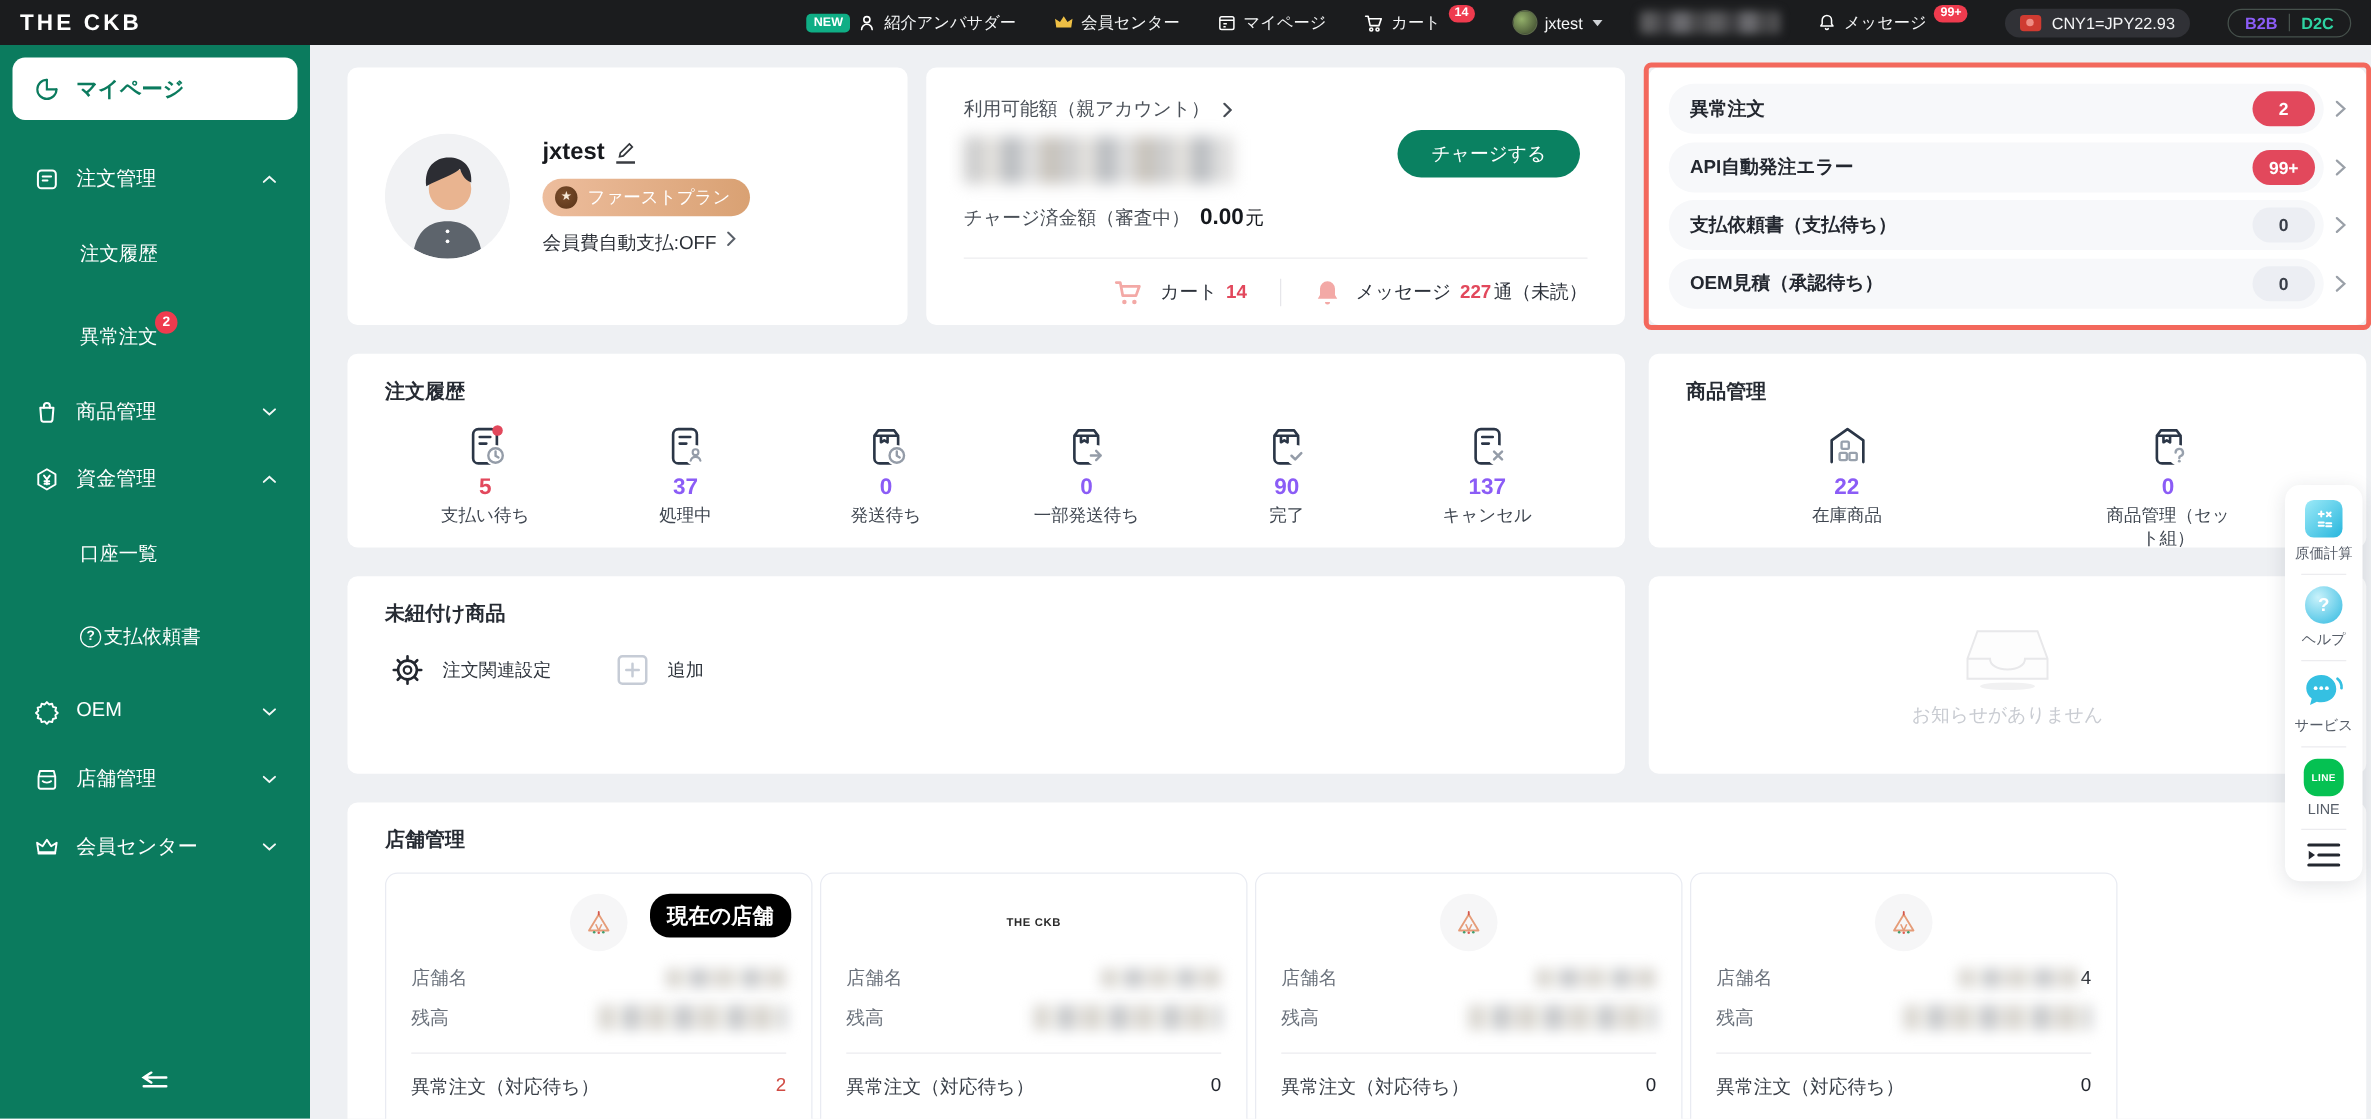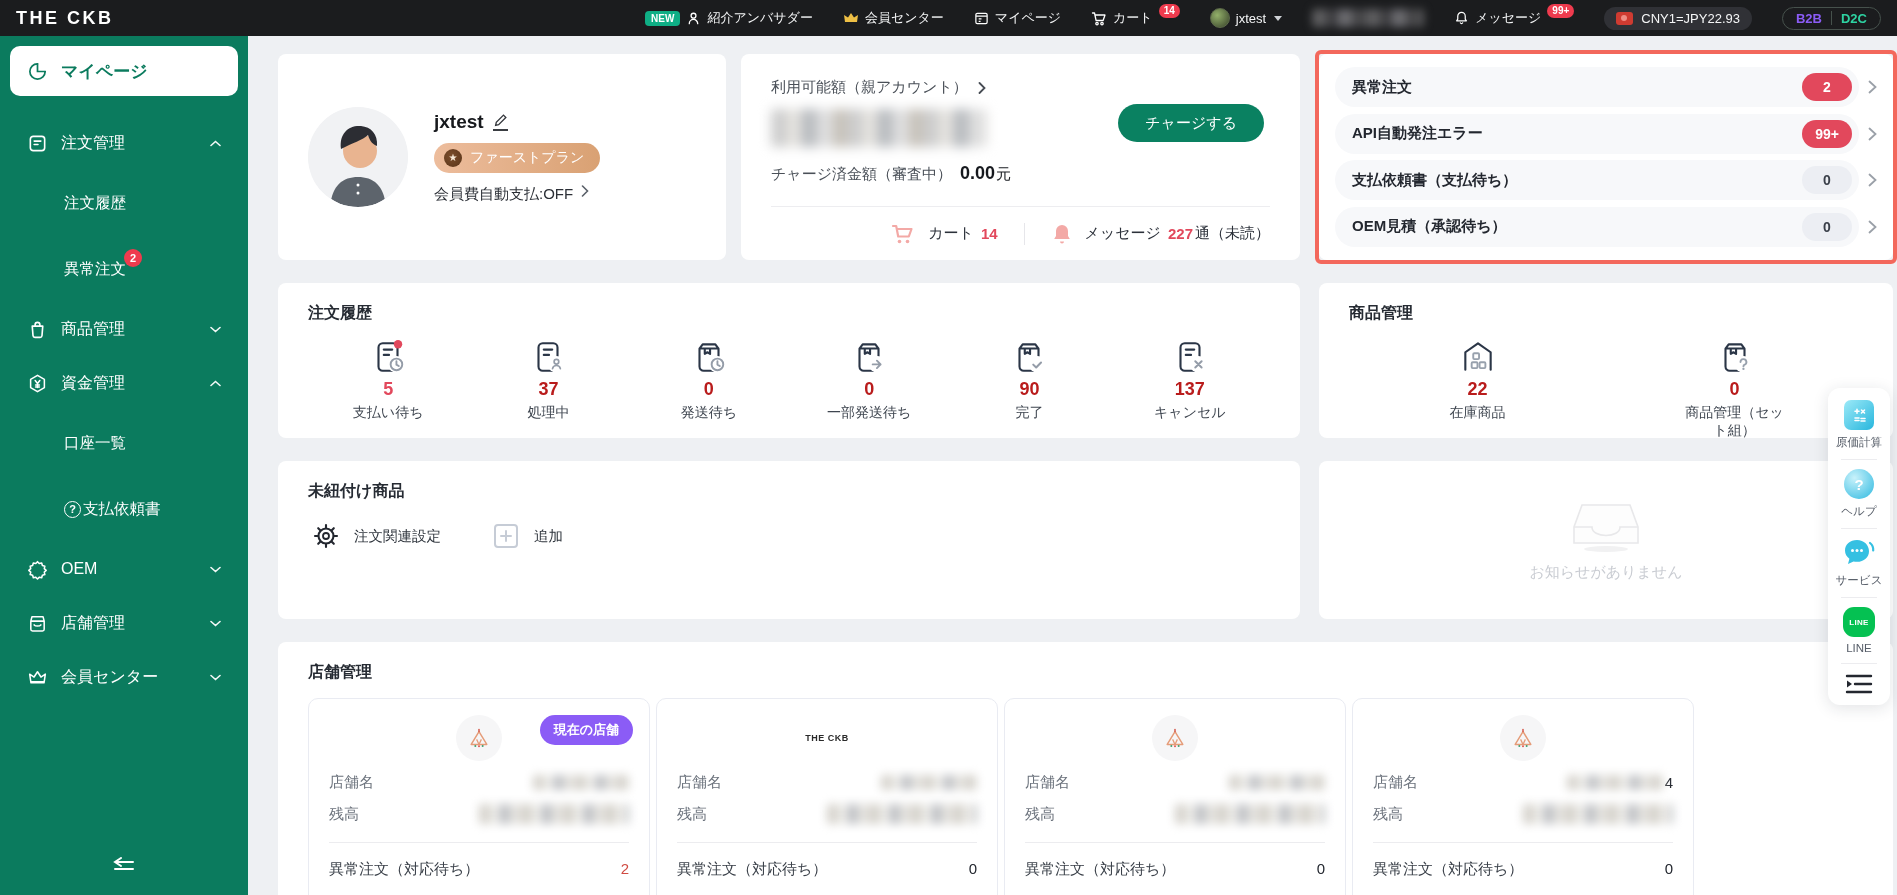--- a/index.html
+++ b/index.html
@@ -73,40 +73,40 @@
   .pill { min-width:50px; height:28px; border-radius:14px; display:flex; align-items:center; justify-content:center; font-size:14px; font-weight:700; margin-left:auto; padding:0 10px; }
   .pill.red { background:#e2485c; color:#fff; }
   .pill.gray { background:#eceef3; color:#3a3f49; }
   .alert-chev { margin-left:9px; }
 
   
   .history-card { height:155px; padding:20px 30px 0; }
   .products-card { height:155px; padding:20px 30px 0; }
   .stats-row { display:flex; margin-top:14px; }
   .stat { flex:1; display:flex; flex-direction:column; align-items:center; gap:3px; cursor:pointer; }
-  .stat-value { font-size:18px; font-weight:700; color:#b91c1c; }
+  .stat-value { font-size:18px; font-weight:700; color:#8b5cf6; }
   .stat-value.red { color:#e2485c; }
   .stat-label { font-size:14px; color:#3f4650; text-align:center; line-height:1.3; }
   .narrow-label { max-width:100px; }
 
   
   .quick-card { height:158px; padding:20px 30px; }
   .quick-row { display:flex; margin-top:16px; }
   .quick-item { width:180px; display:flex; flex-direction:row; align-items:center; gap:10px; cursor:pointer; }
   .quick-label { font-size:14.5px; color:#2f353d; }
   .notice-card { height:158px; display:flex; flex-direction:column; align-items:center; justify-content:center; gap:10px; }
   .notice-text { font-size:15px; color:#c9ccd2; }
 
   
   .stores-card { grid-column:1 / 3; height:300px; padding:20px 30px; }
   .store-row { display:flex; gap:6px; margin-top:15px; }
   .store-card { width:342px; border:1px solid #e9ebf2; border-radius:10px; padding:14px 20px; position:relative; height:232px; background:#fff; cursor:pointer; }
   .store-avatar { width:46px; height:46px; border-radius:50%; background:#f6f6f7; margin:2px auto 12px; display:flex; align-items:center; justify-content:center; }
   .store-logo-text { width:46px; height:46px; margin:2px auto 12px; display:flex; align-items:center; justify-content:center; text-align:center; font-size:9px; font-weight:700; letter-spacing:.5px; color:#2a2a2a; line-height:1.15; }
-  .current-badge { position:absolute; top:16px; right:16px; background:#8b5cf6; color:#fff; font-size:13px; font-weight:700; padding:6px 14px; border-radius:16px; }
+  .current-badge { position:absolute; top:16px; right:16px; background:#000000; color:#fff; font-size:17px; font-weight:700; padding:6px 14px; border-radius:16px; }
   .store-line { display:flex; align-items:center; justify-content:space-between; margin:12px 0; font-size:15px; color:#6b727c; }
   .blur-val { border-radius:2px; filter:blur(5px); background:repeating-linear-gradient(90deg,#d6d3cd 0 11px,#efeeea 11px 20px,#c2c4c8 20px 31px,#e4e2de 31px 42px); }
   .bv-name { width:96px; height:15px; }
   .bv-balance { width:150px; height:20px; }
   .store-name-val { display:flex; align-items:center; gap:2px; color:#22262e; }
   .store-divider { border-top:1px solid #ececef; margin-top:18px; }
   .store-abnormal { display:flex; justify-content:space-between; margin-top:17px; font-size:15px; color:#3a4049; }
   .ab-red { color:#d04b43; } .ab-dark { color:#22262e; }
 
   

